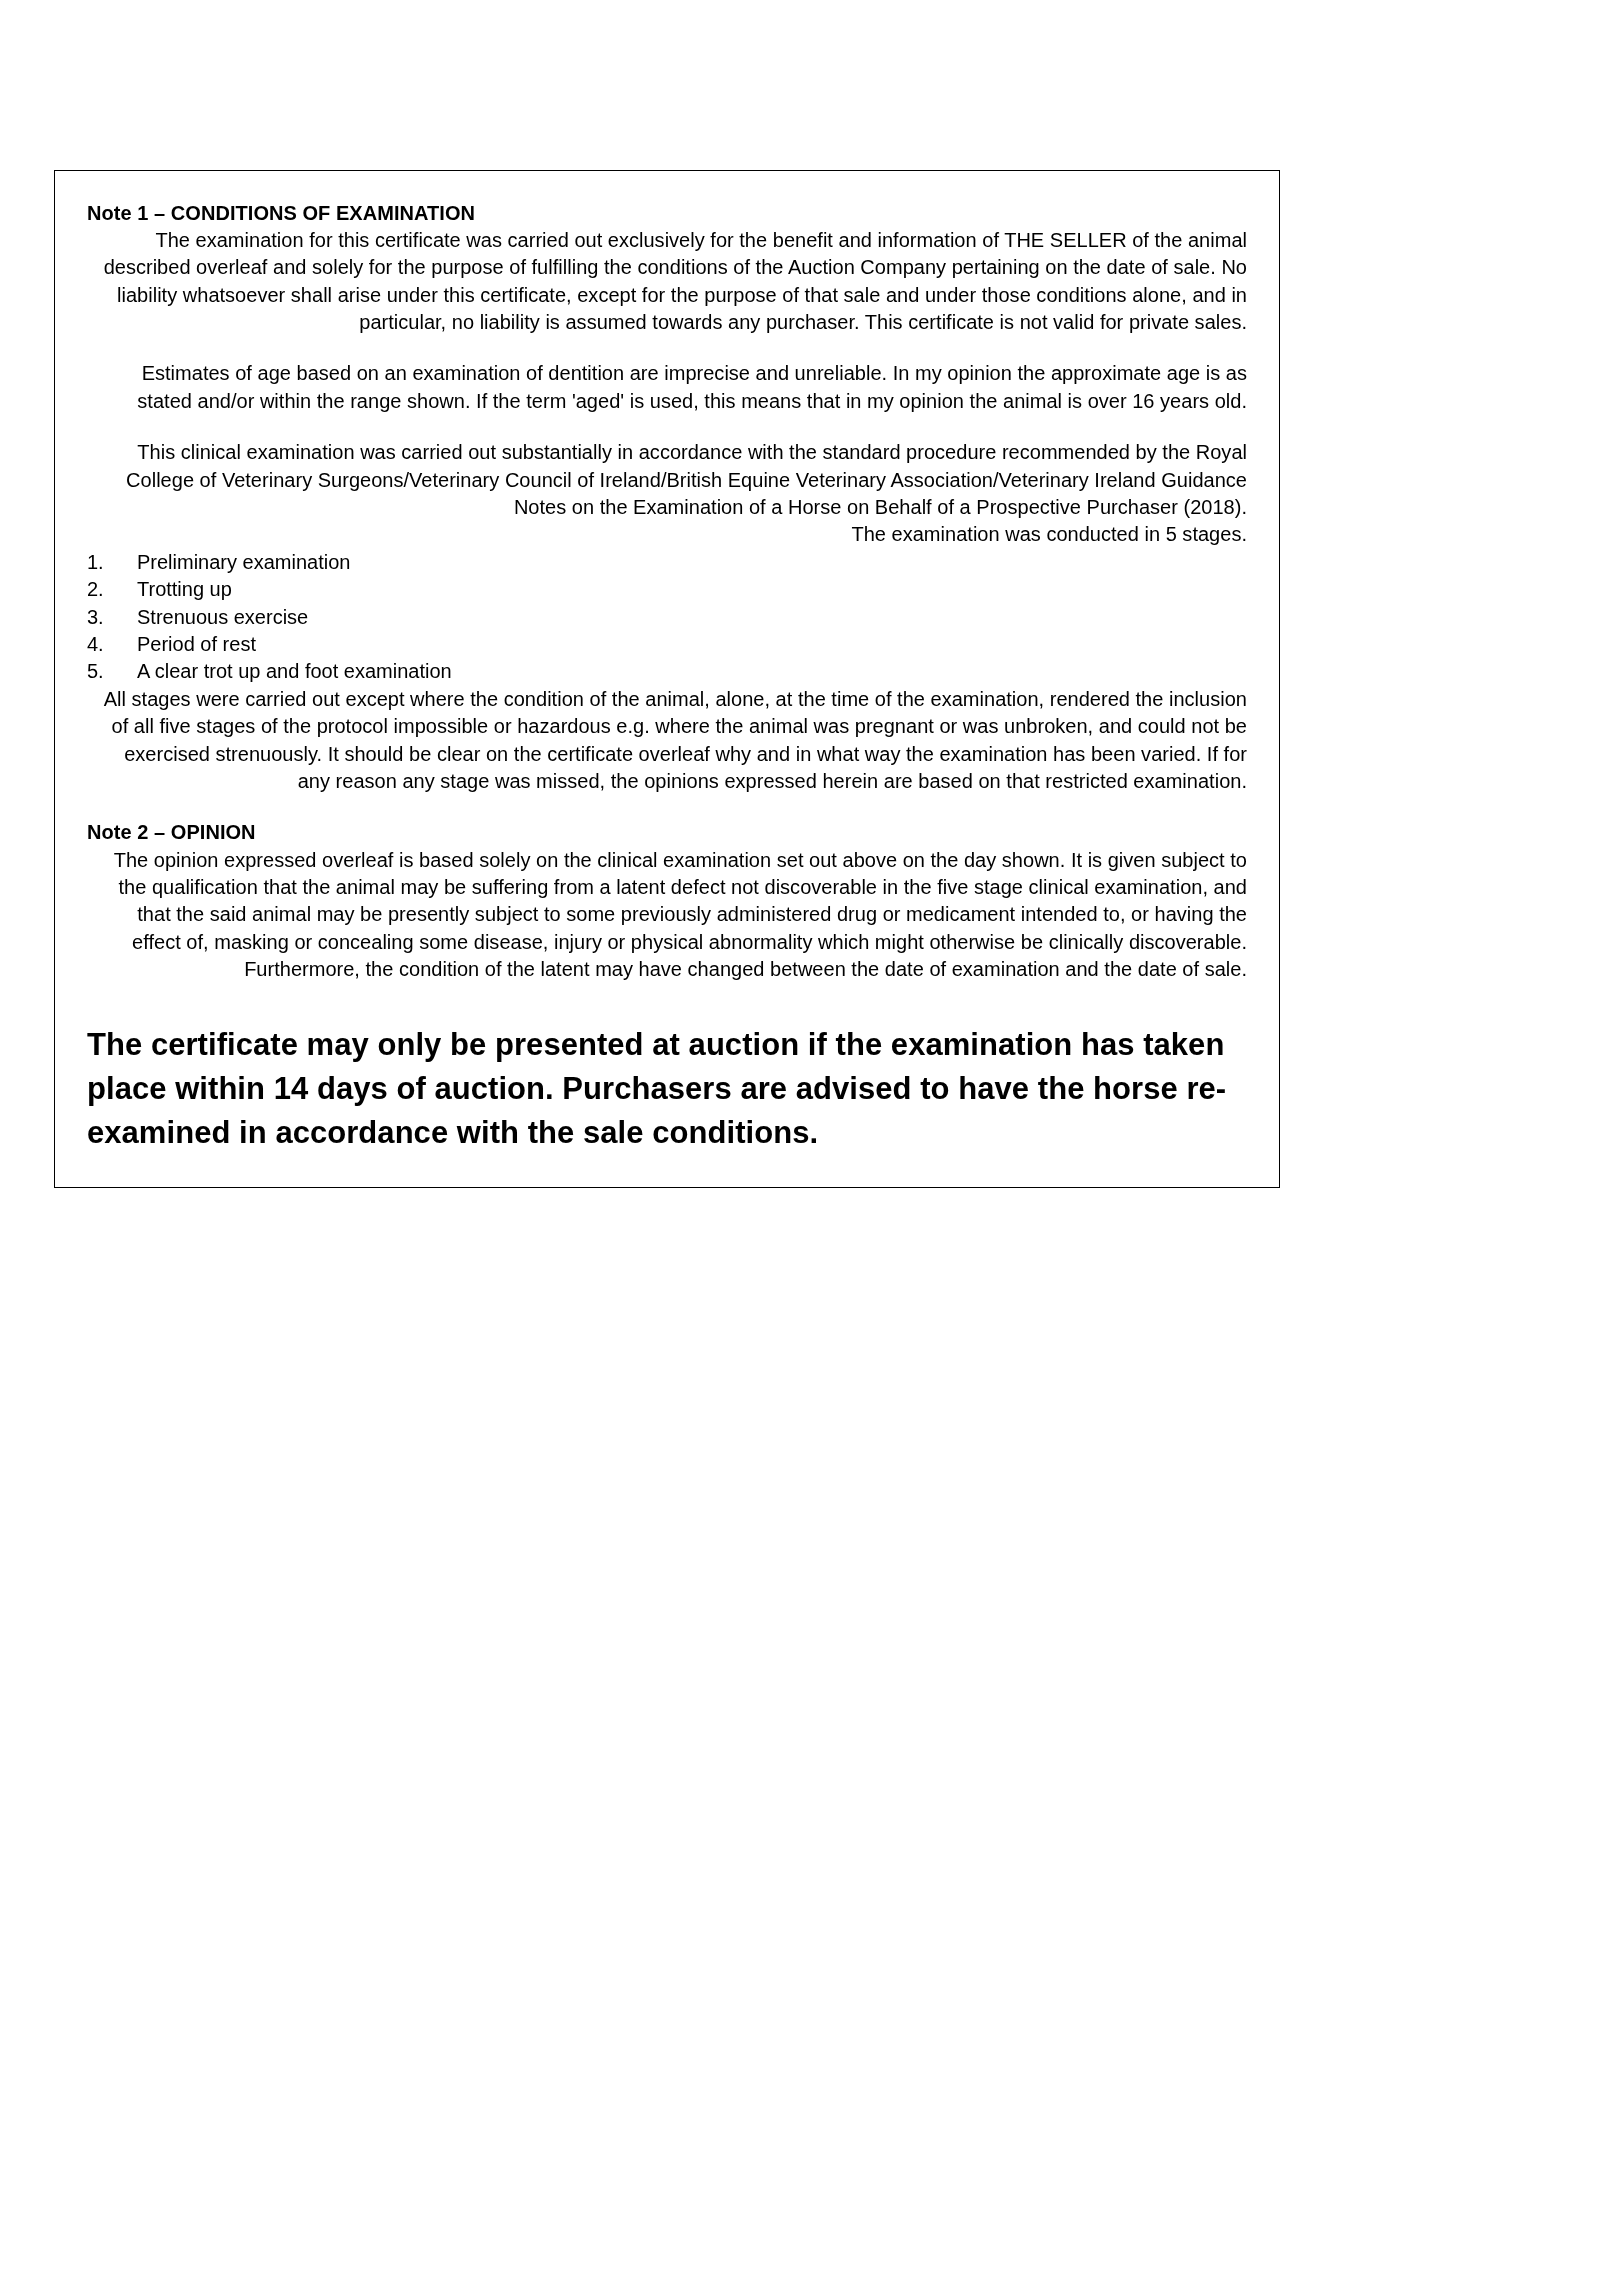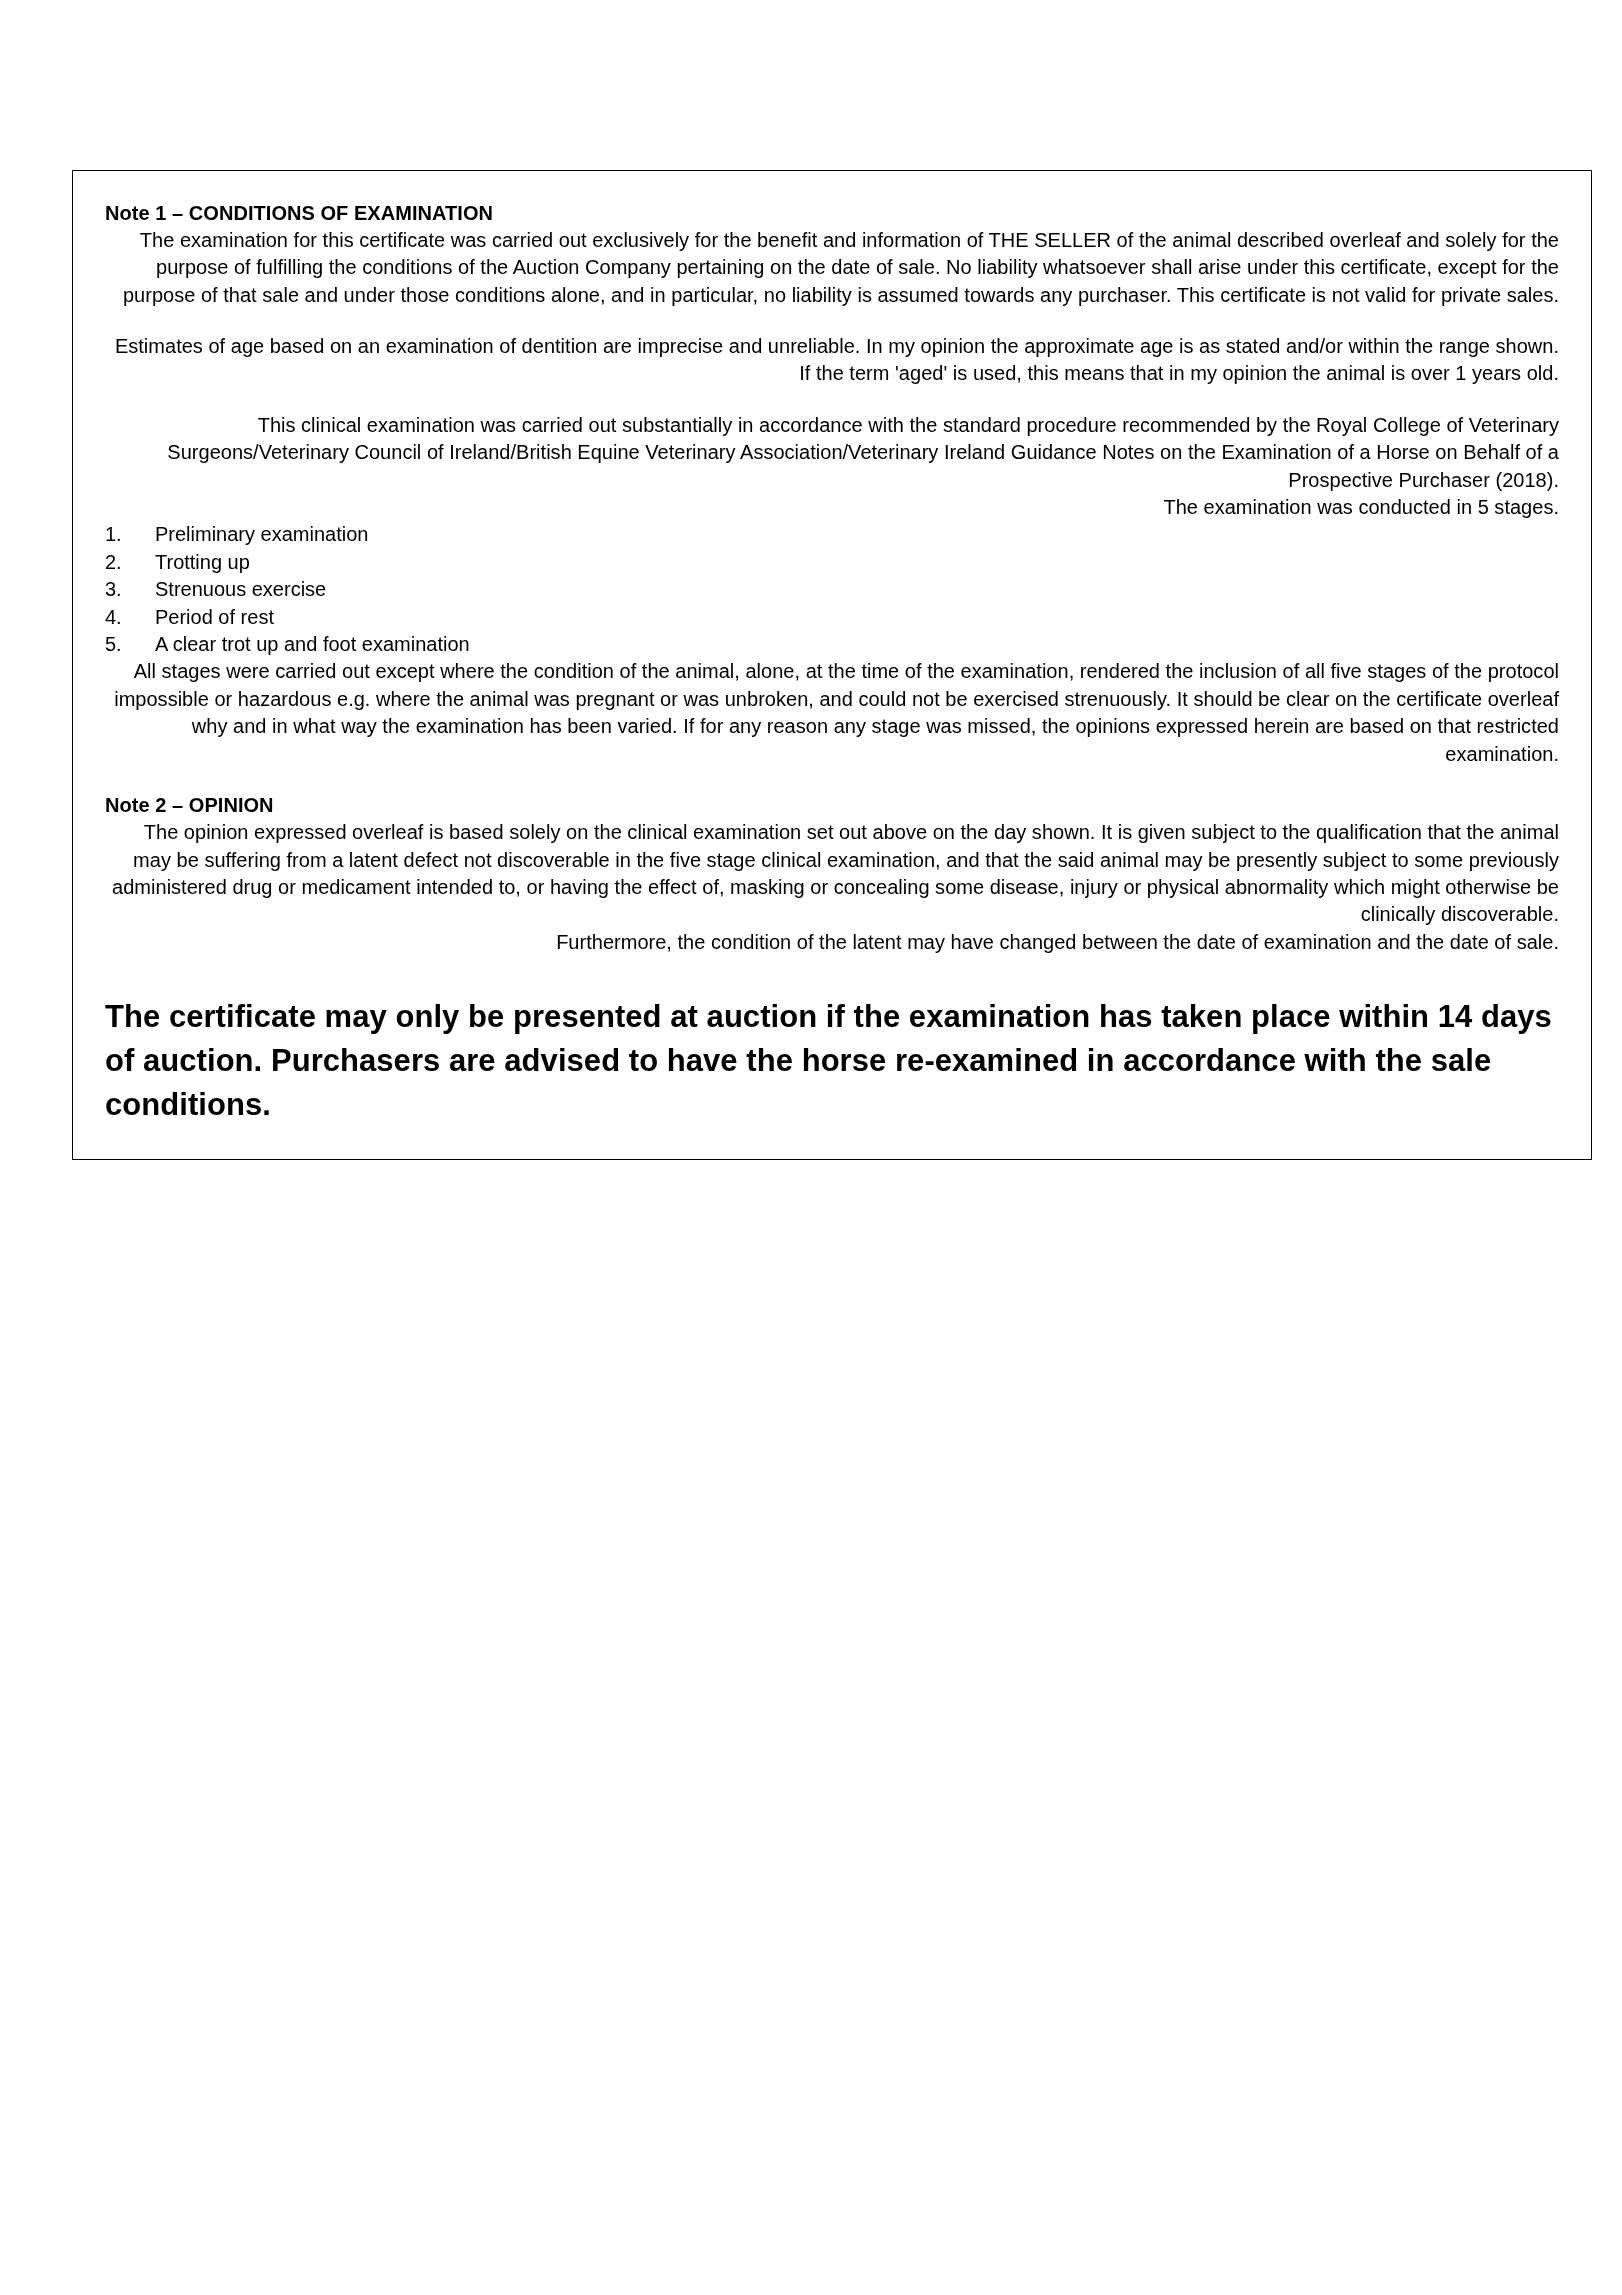--- a/index.html
+++ b/index.html
@@ -15,23 +15,23 @@
     -webkit-font-smoothing: antialiased;
   }
   .page {
     position: relative;
     width: 1622px;
     height: 2295px;
     box-sizing: border-box;
   }
   .notes-box {
     position: absolute;
-    left: 72px;
+    left: 54px;
     top: 170px;
-    width: 1520px;
+    width: 1226px;
     box-sizing: border-box;
     border: 1.8px solid #000000;
     padding: 28.5px 32px 32px 32px;
   }
   .note-block {
     margin-bottom: 24px;
   }
   .note-block:last-of-type {
     margin-bottom: 0;
   }
@@ -79,21 +79,21 @@
 <div class="page">
 
   <div class="notes-box">
 
     <div class="note-block">
       <div class="note-heading">Note 1 – CONDITIONS OF EXAMINATION</div>
       <div class="note-para">The examination for this certificate was carried out exclusively for the benefit and information of THE SELLER of the animal described overleaf and solely for the purpose of fulfilling the conditions of the Auction Company pertaining on the date of sale. No liability whatsoever shall arise under this certificate, except for the purpose of that sale and under those conditions alone, and in particular, no liability is assumed towards any purchaser. This certificate is not valid for private sales.</div>
     </div>
 
     <div class="note-block">
-      <div class="note-para">Estimates of age based on an examination of dentition are imprecise and unreliable. In my opinion the approximate age is as stated and/or within the range shown. If the term 'aged' is used, this means that in my opinion the animal is over 1 years old.</div>
+      <div class="note-para">Estimates of age based on an examination of dentition are imprecise and unreliable. In my opinion the approximate age is as stated and/or within the range shown. If the term 'aged' is used, this means that in my opinion the animal is over 16 years old.</div>
     </div>
 
     <div class="note-block">
       <div class="note-para">This clinical examination was carried out substantially in accordance with the standard procedure recommended by the Royal College of Veterinary Surgeons/Veterinary Council of Ireland/British Equine Veterinary Association/Veterinary Ireland Guidance Notes on the Examination of a Horse on Behalf of a Prospective Purchaser (2018).</div>
       <div class="note-para">The examination was conducted in 5 stages.</div>
       <ol class="stage-list">
         <li class="stage-item">
           <span class="stage-num">1.</span>
           <span class="stage-text">Preliminary examination</span>
         </li>

